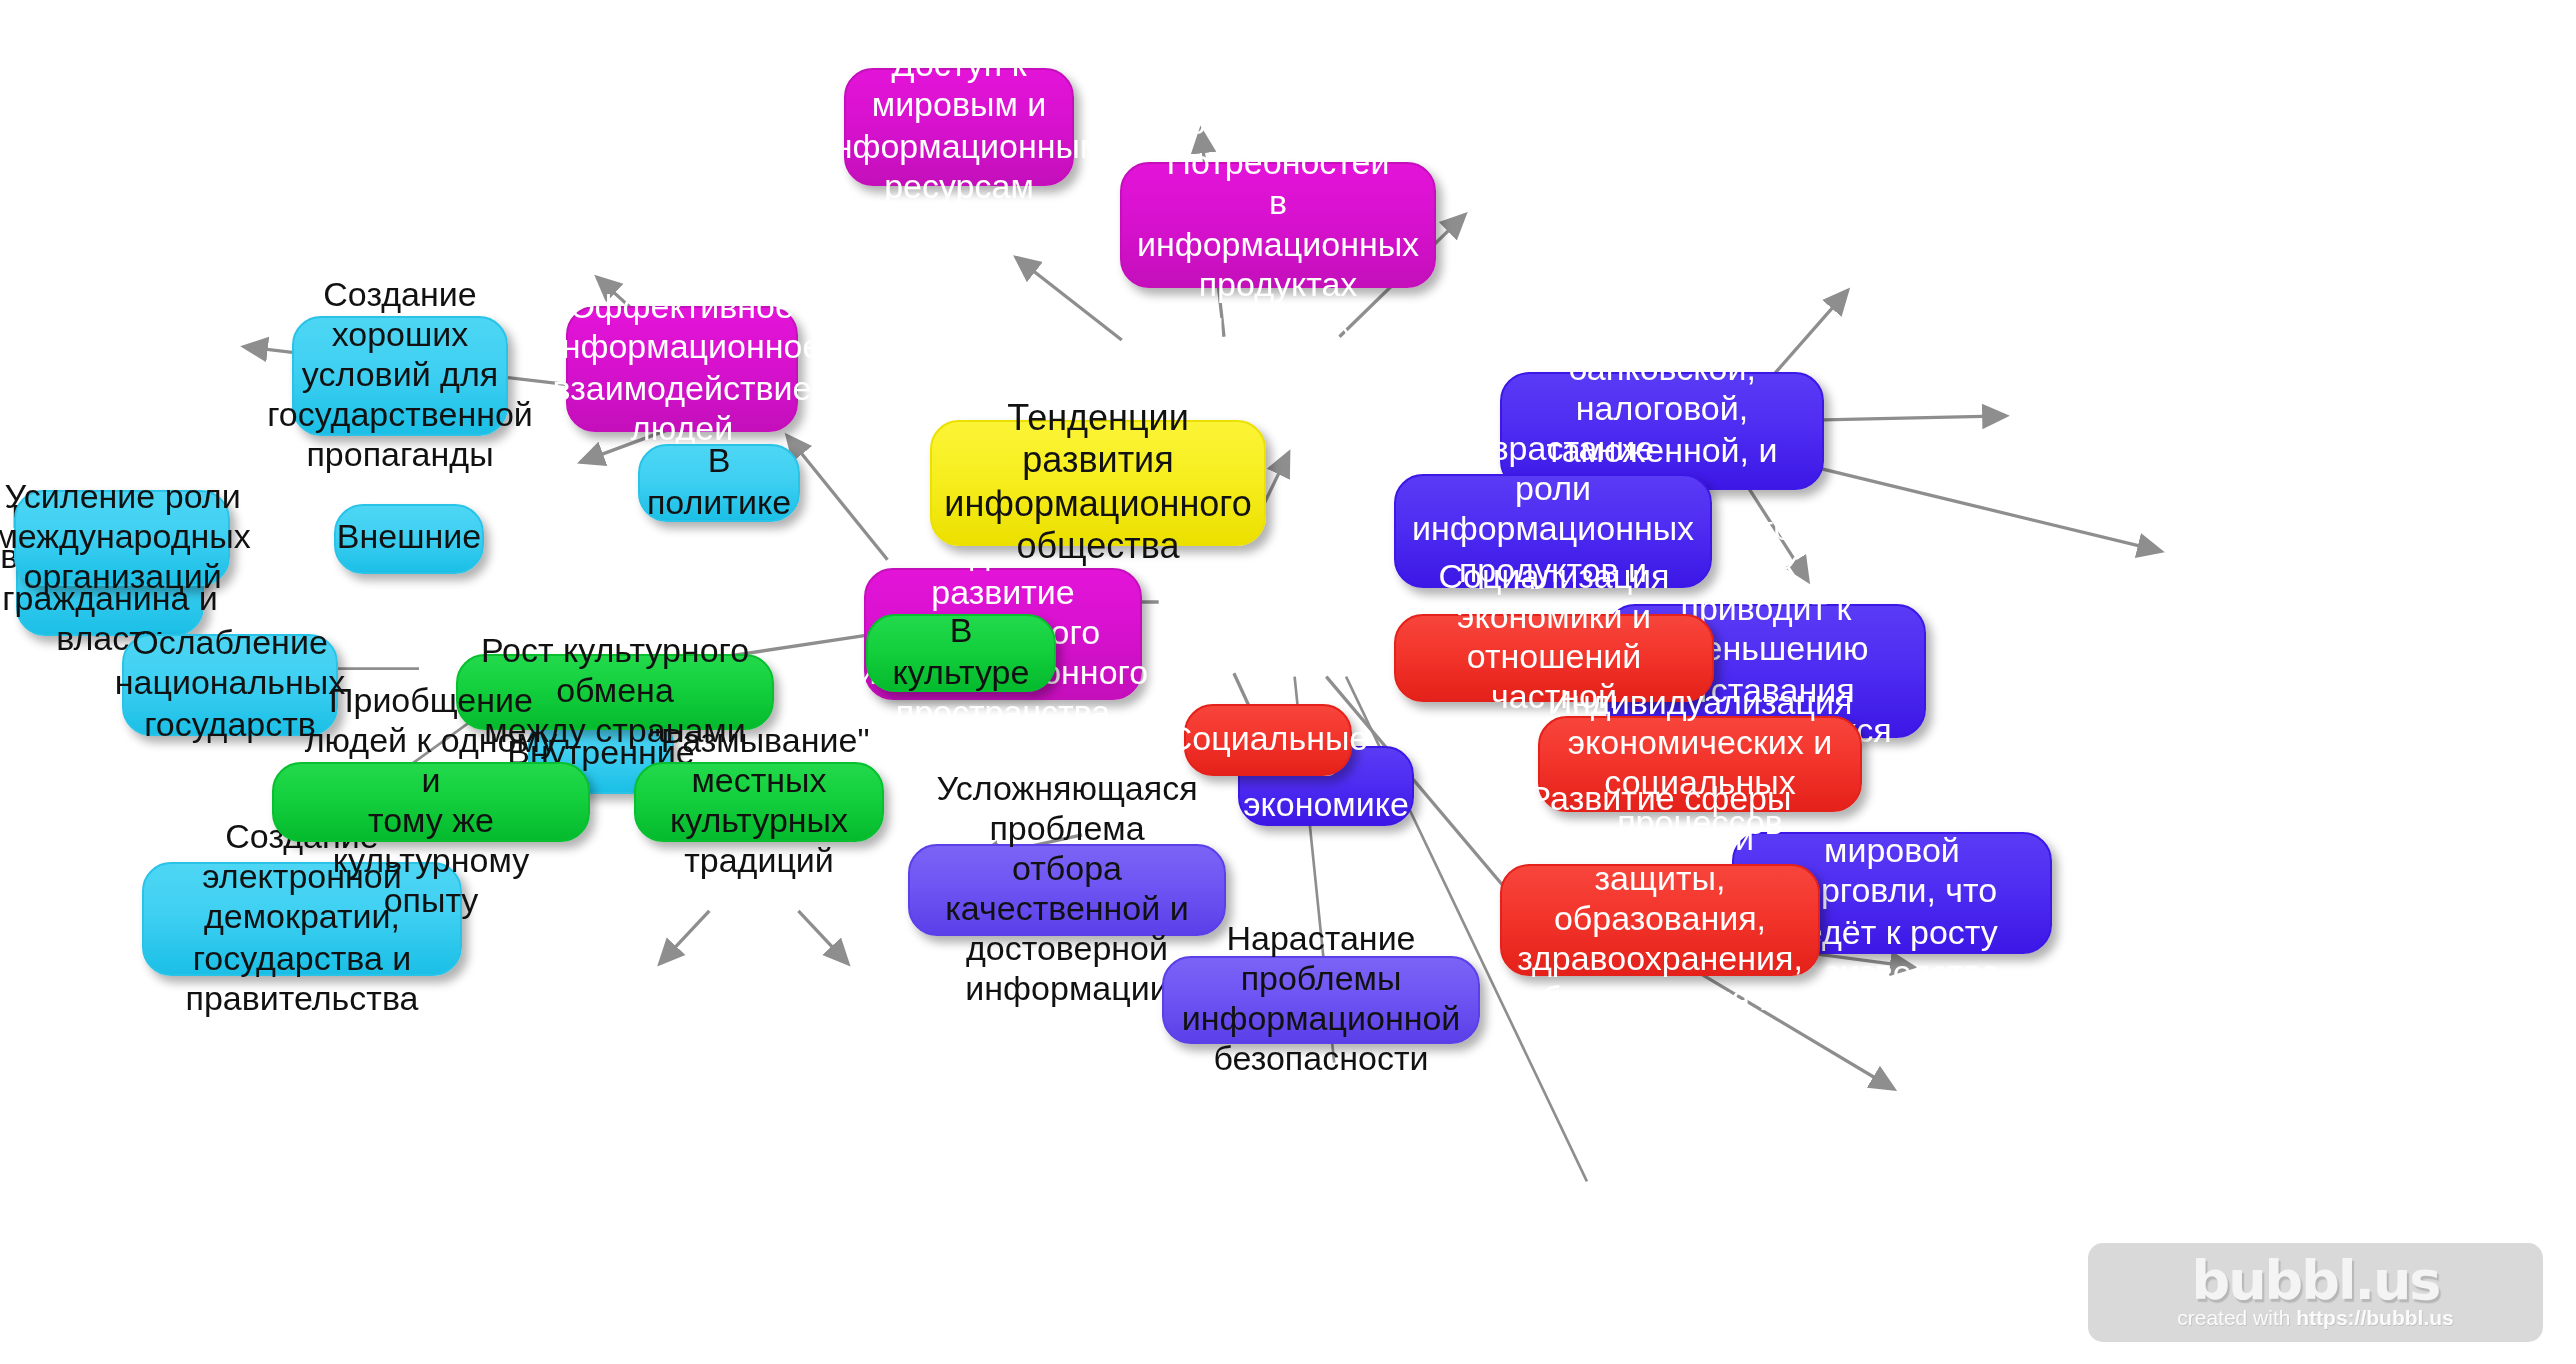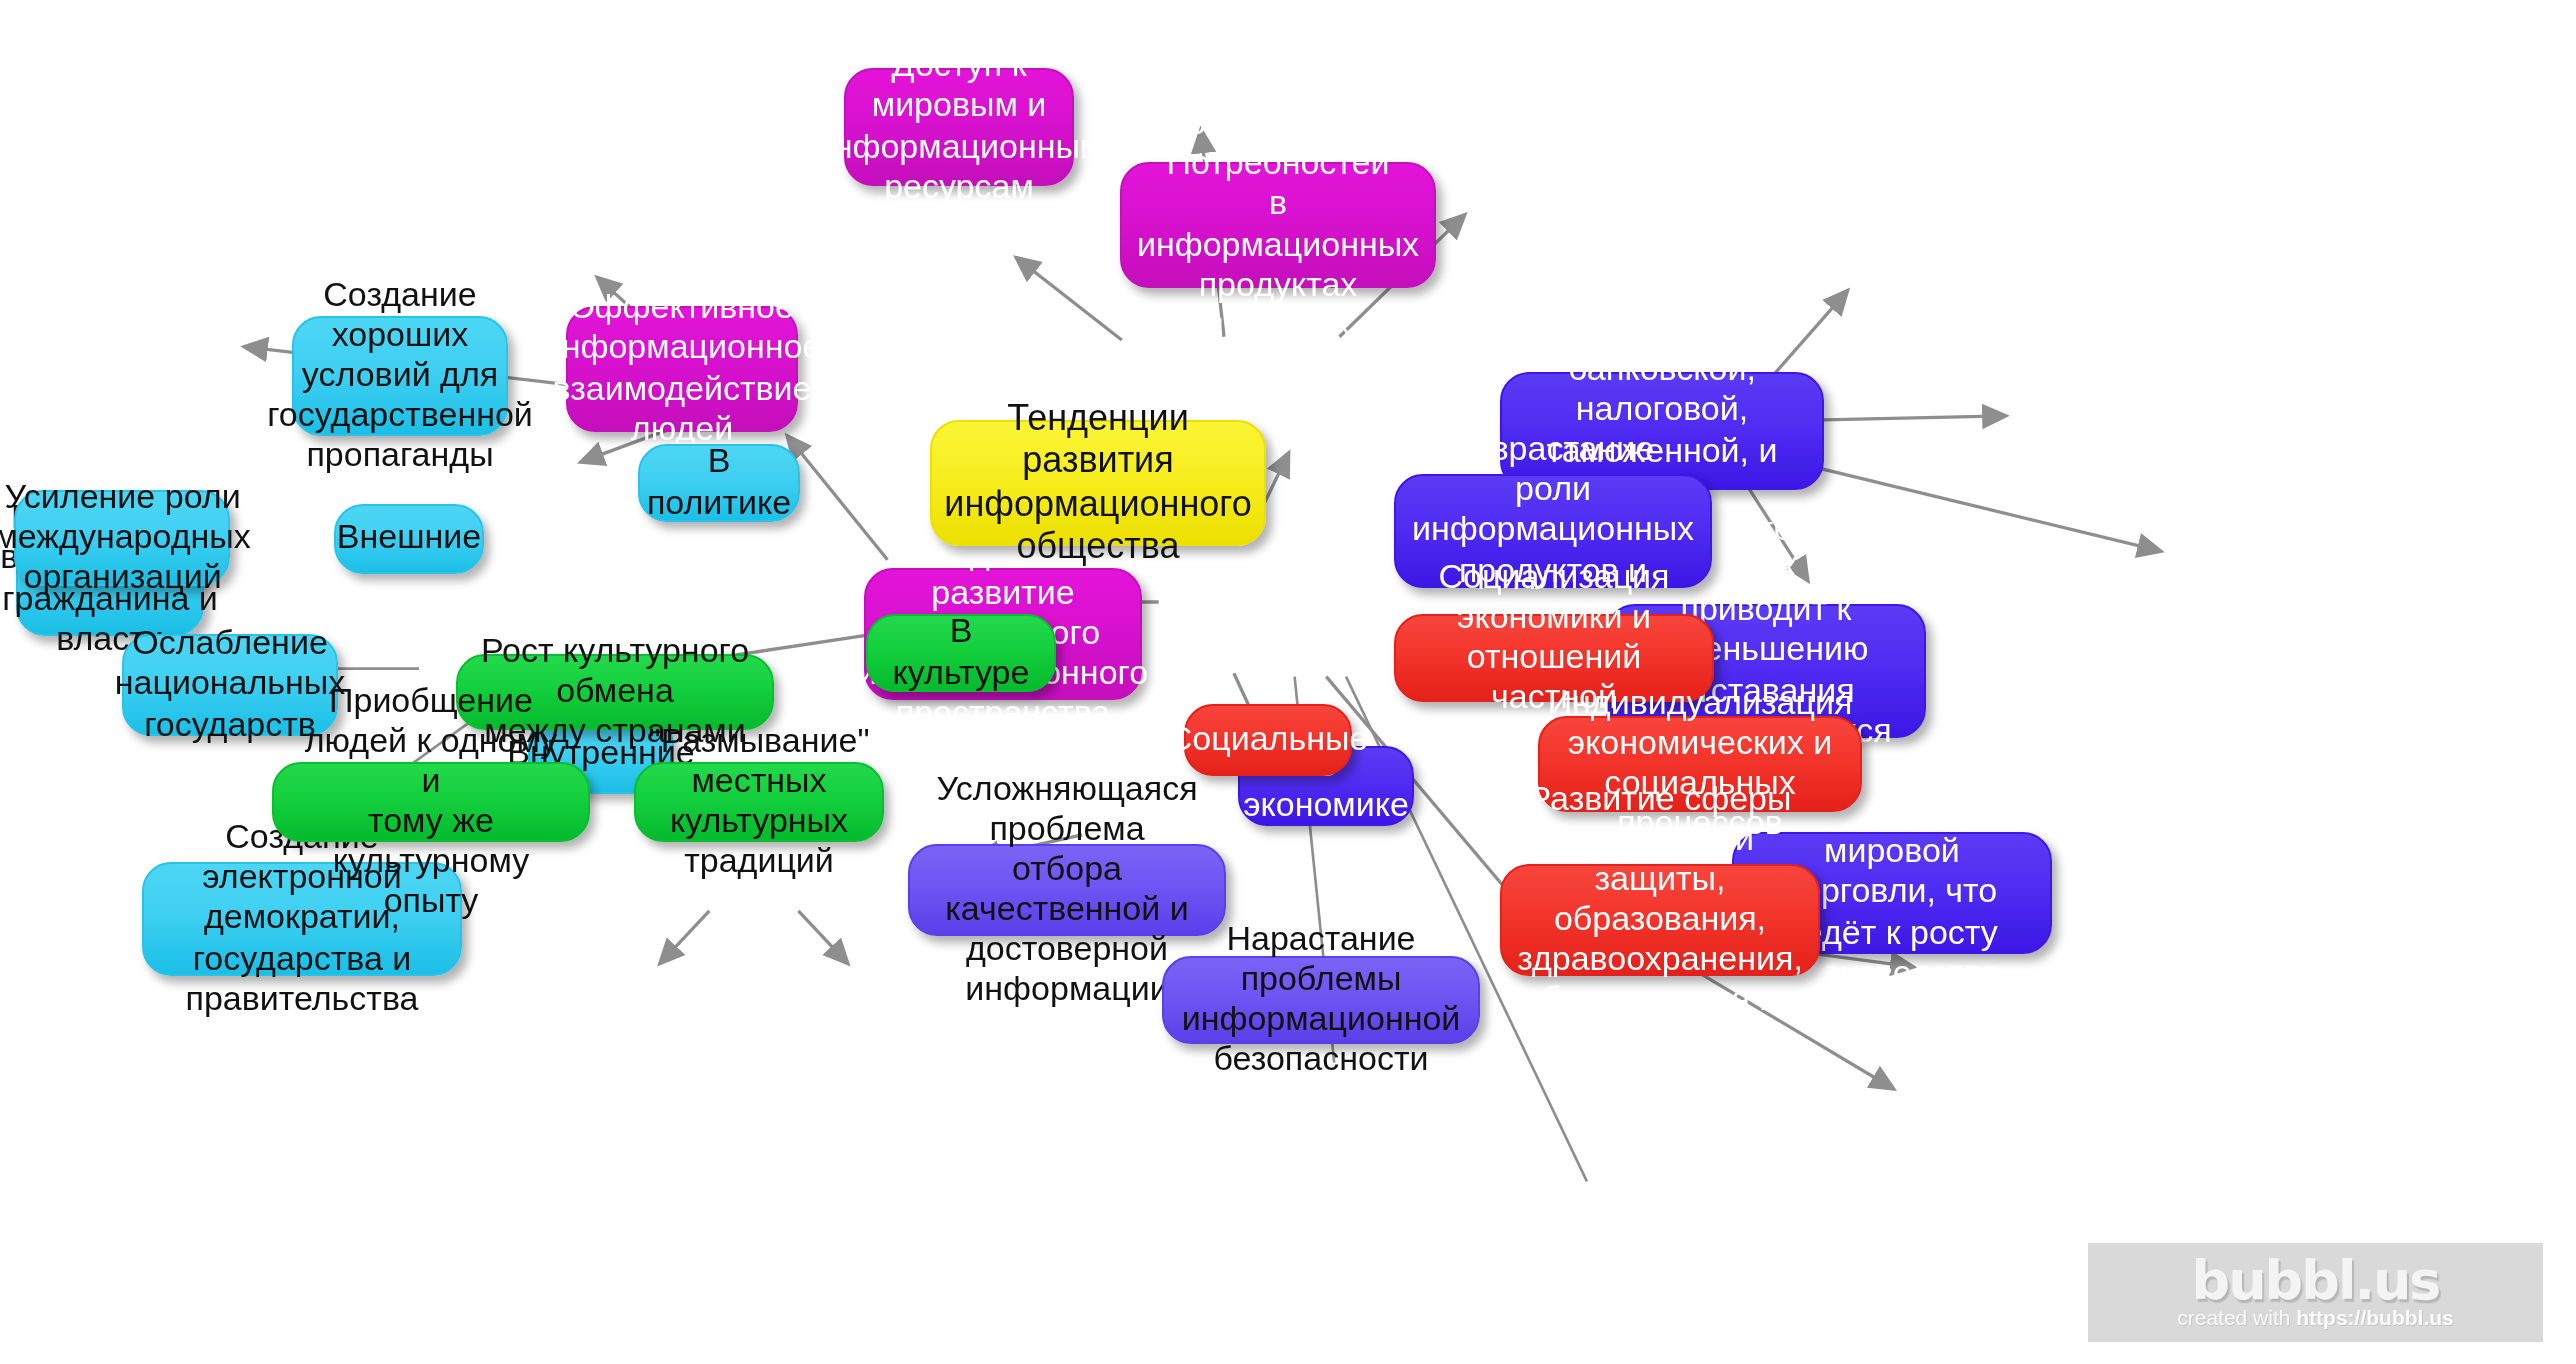--- a/index.html
+++ b/index.html
@@ -59,21 +59,21 @@
     border:1.3px solid #5b3fe8;
     color:#111111;
   }
   
   #watermark{
     position:absolute;
     left:2088px;top:1243px;width:455px;height:99px;
     background:#d9d9d9;
     z-index:9;
     display:flex;flex-direction:column;
-    align-items:center;justify-content:center;
+    align-items:center;justify-content:center;border-radius:15px;
   }
   #wm-logo{
     font-family:"DejaVu Sans",sans-serif;
     font-weight:bold;
     font-size:54px;
     letter-spacing:-2px;
     color:#f4f4f4;
     text-shadow:2px 2.6px 1.3px rgba(0,0,0,0.16);
     line-height:0.95;
   }

